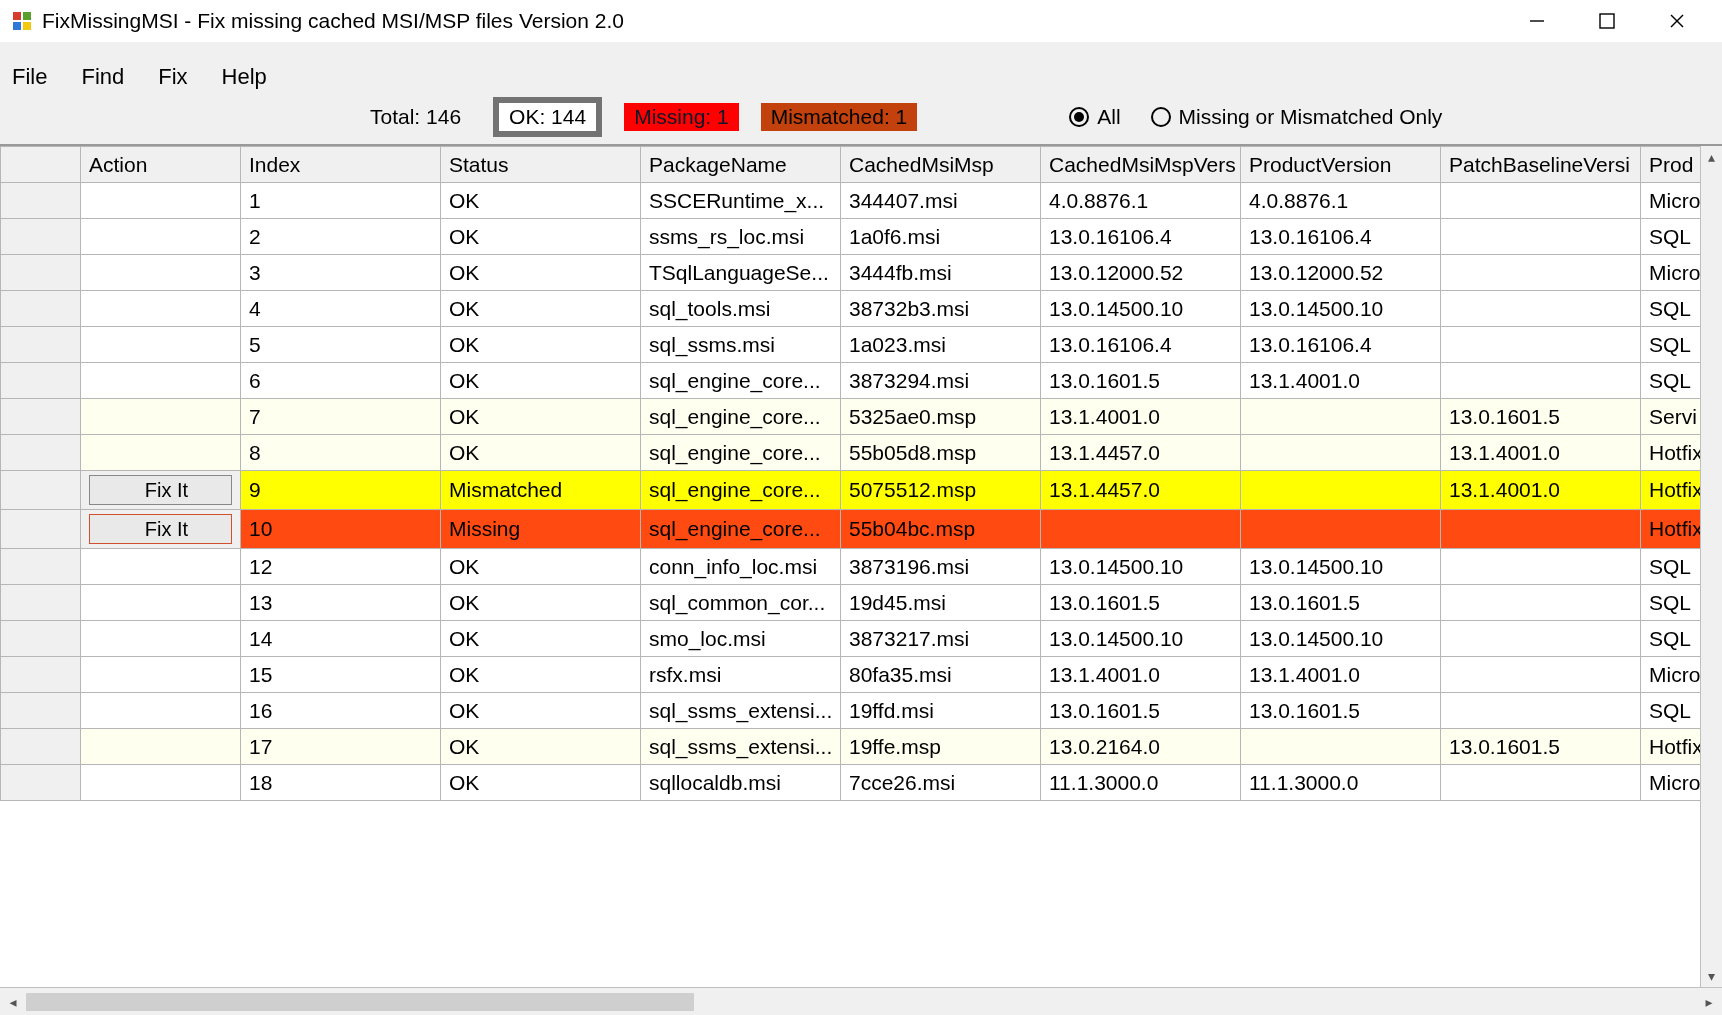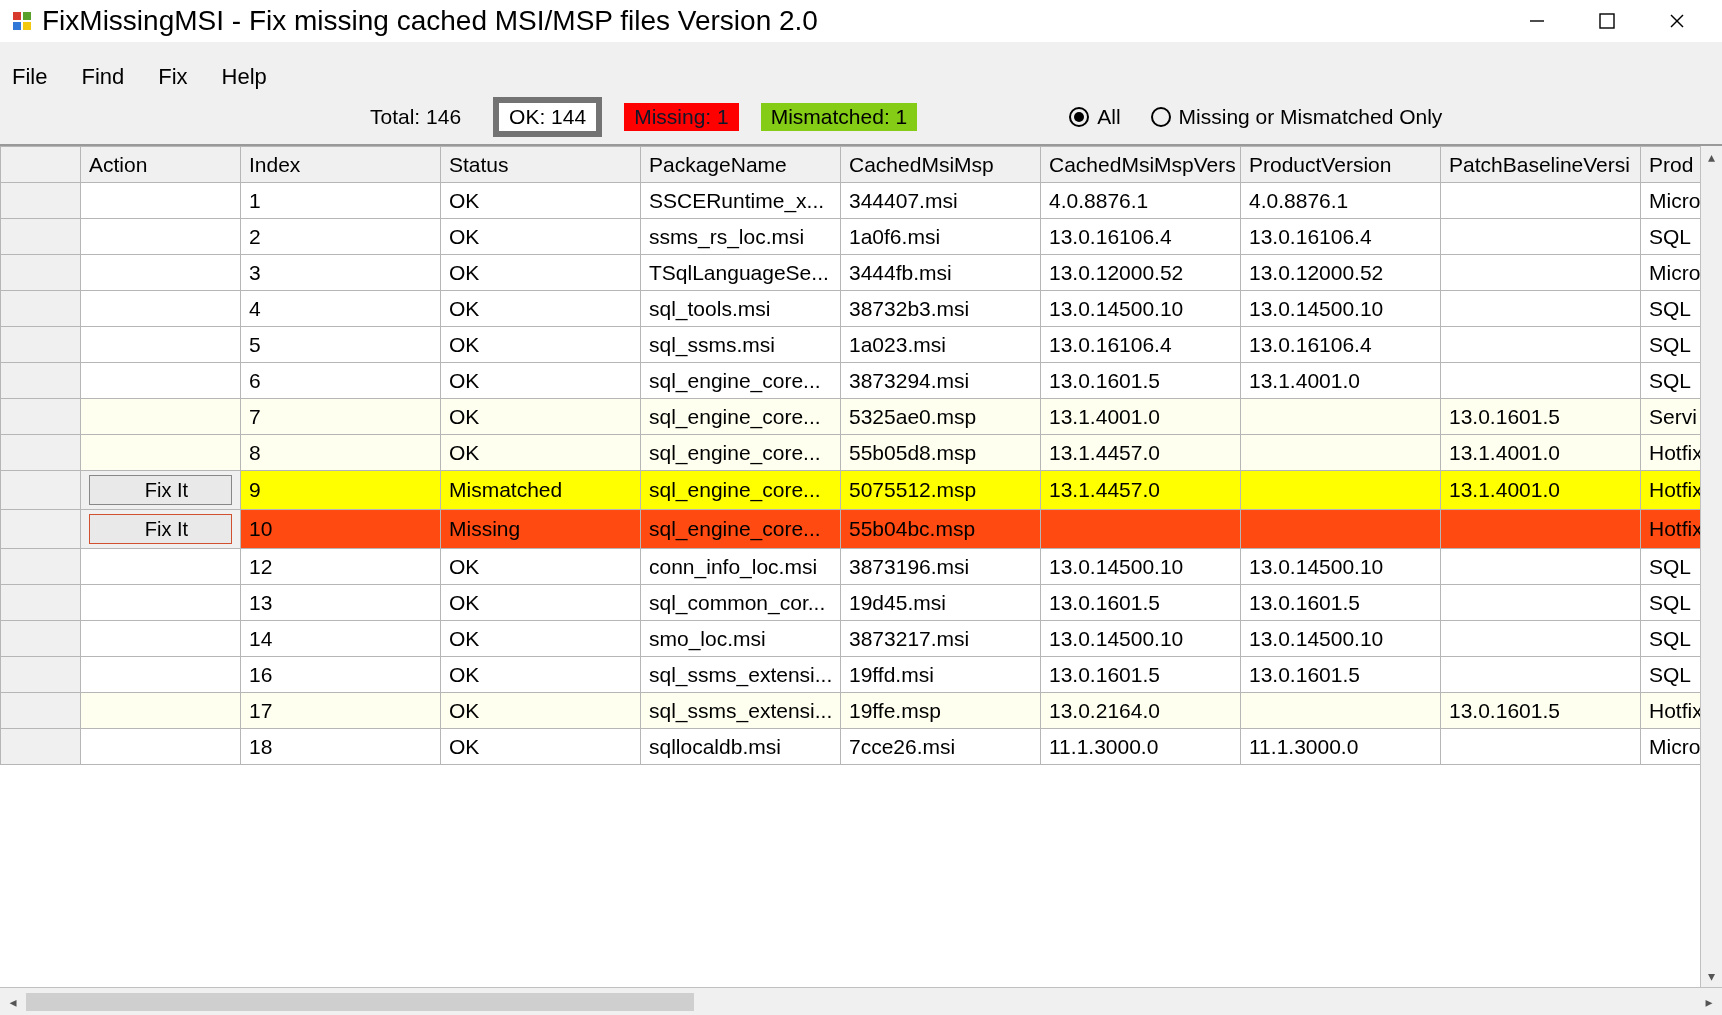--- a/index.html
+++ b/index.html
@@ -24,21 +24,21 @@
     padding: 0 10px 0 12px;
     background: #fff;
   }
   .titlebar .app-icon {
     width: 20px; height: 20px;
     margin-right: 10px;
     display: inline-block;
   }
   .titlebar .title-text {
     flex: 0 1 auto;
-    font-size: 28px;
+    font-size: 21px;
     white-space: nowrap;
   }
   .titlebar .spacer { flex: 1 1 auto; }
   .win-btns { display: flex; gap: 44px; align-items: center; padding-right: 22px;}
   .win-btn { width: 26px; height: 26px; display:flex; align-items:center; justify-content:center; }
   .win-btn svg { width: 18px; height: 18px; stroke:#000; stroke-width:1.4; fill:none; }
 
   
   .menubar {
     height: 48px;
@@ -58,21 +58,21 @@
     display: flex;
     align-items: center;
     padding-left: 360px;
     font-size: 21px;
     gap: 22px;
     border-bottom: 2px solid #999;
   }
   .stat { padding: 2px 10px; }
   .stat.ok { background: #fff; border: 6px solid #737373; }
   .stat.missing { background: #ff0000; color: #0f172a; }
-  .stat.mismatched { background: #84cc16; }
+  .stat.mismatched { background: #c2410c; }
   .filter-group {
     margin-left: 130px;
     display: flex;
     align-items: center;
     gap: 30px;
   }
   .radio {
     display: flex;
     align-items: center;
     gap: 8px;
@@ -440,20 +440,32 @@
           <td>smo_loc.msi</td>
           <td>3873217.msi</td>
           <td>13.0.14500.10</td>
           <td>13.0.14500.10</td>
           <td></td>
           <td>SQL</td>
         </tr>
         <tr>
           <td class="rowhdr"></td>
           <td class="action-cell"></td>
+          <td>15</td>
+          <td>OK</td>
+          <td>rsfx.msi</td>
+          <td>80fa35.msi</td>
+          <td>13.1.4001.0</td>
+          <td>13.1.4001.0</td>
+          <td></td>
+          <td>Micro</td>
+        </tr>
+        <tr>
+          <td class="rowhdr"></td>
+          <td class="action-cell"></td>
           <td>16</td>
           <td>OK</td>
           <td>sql_ssms_extensi...</td>
           <td>19ffd.msi</td>
           <td>13.0.1601.5</td>
           <td>13.0.1601.5</td>
           <td></td>
           <td>SQL</td>
         </tr>
         <tr class="tint">

